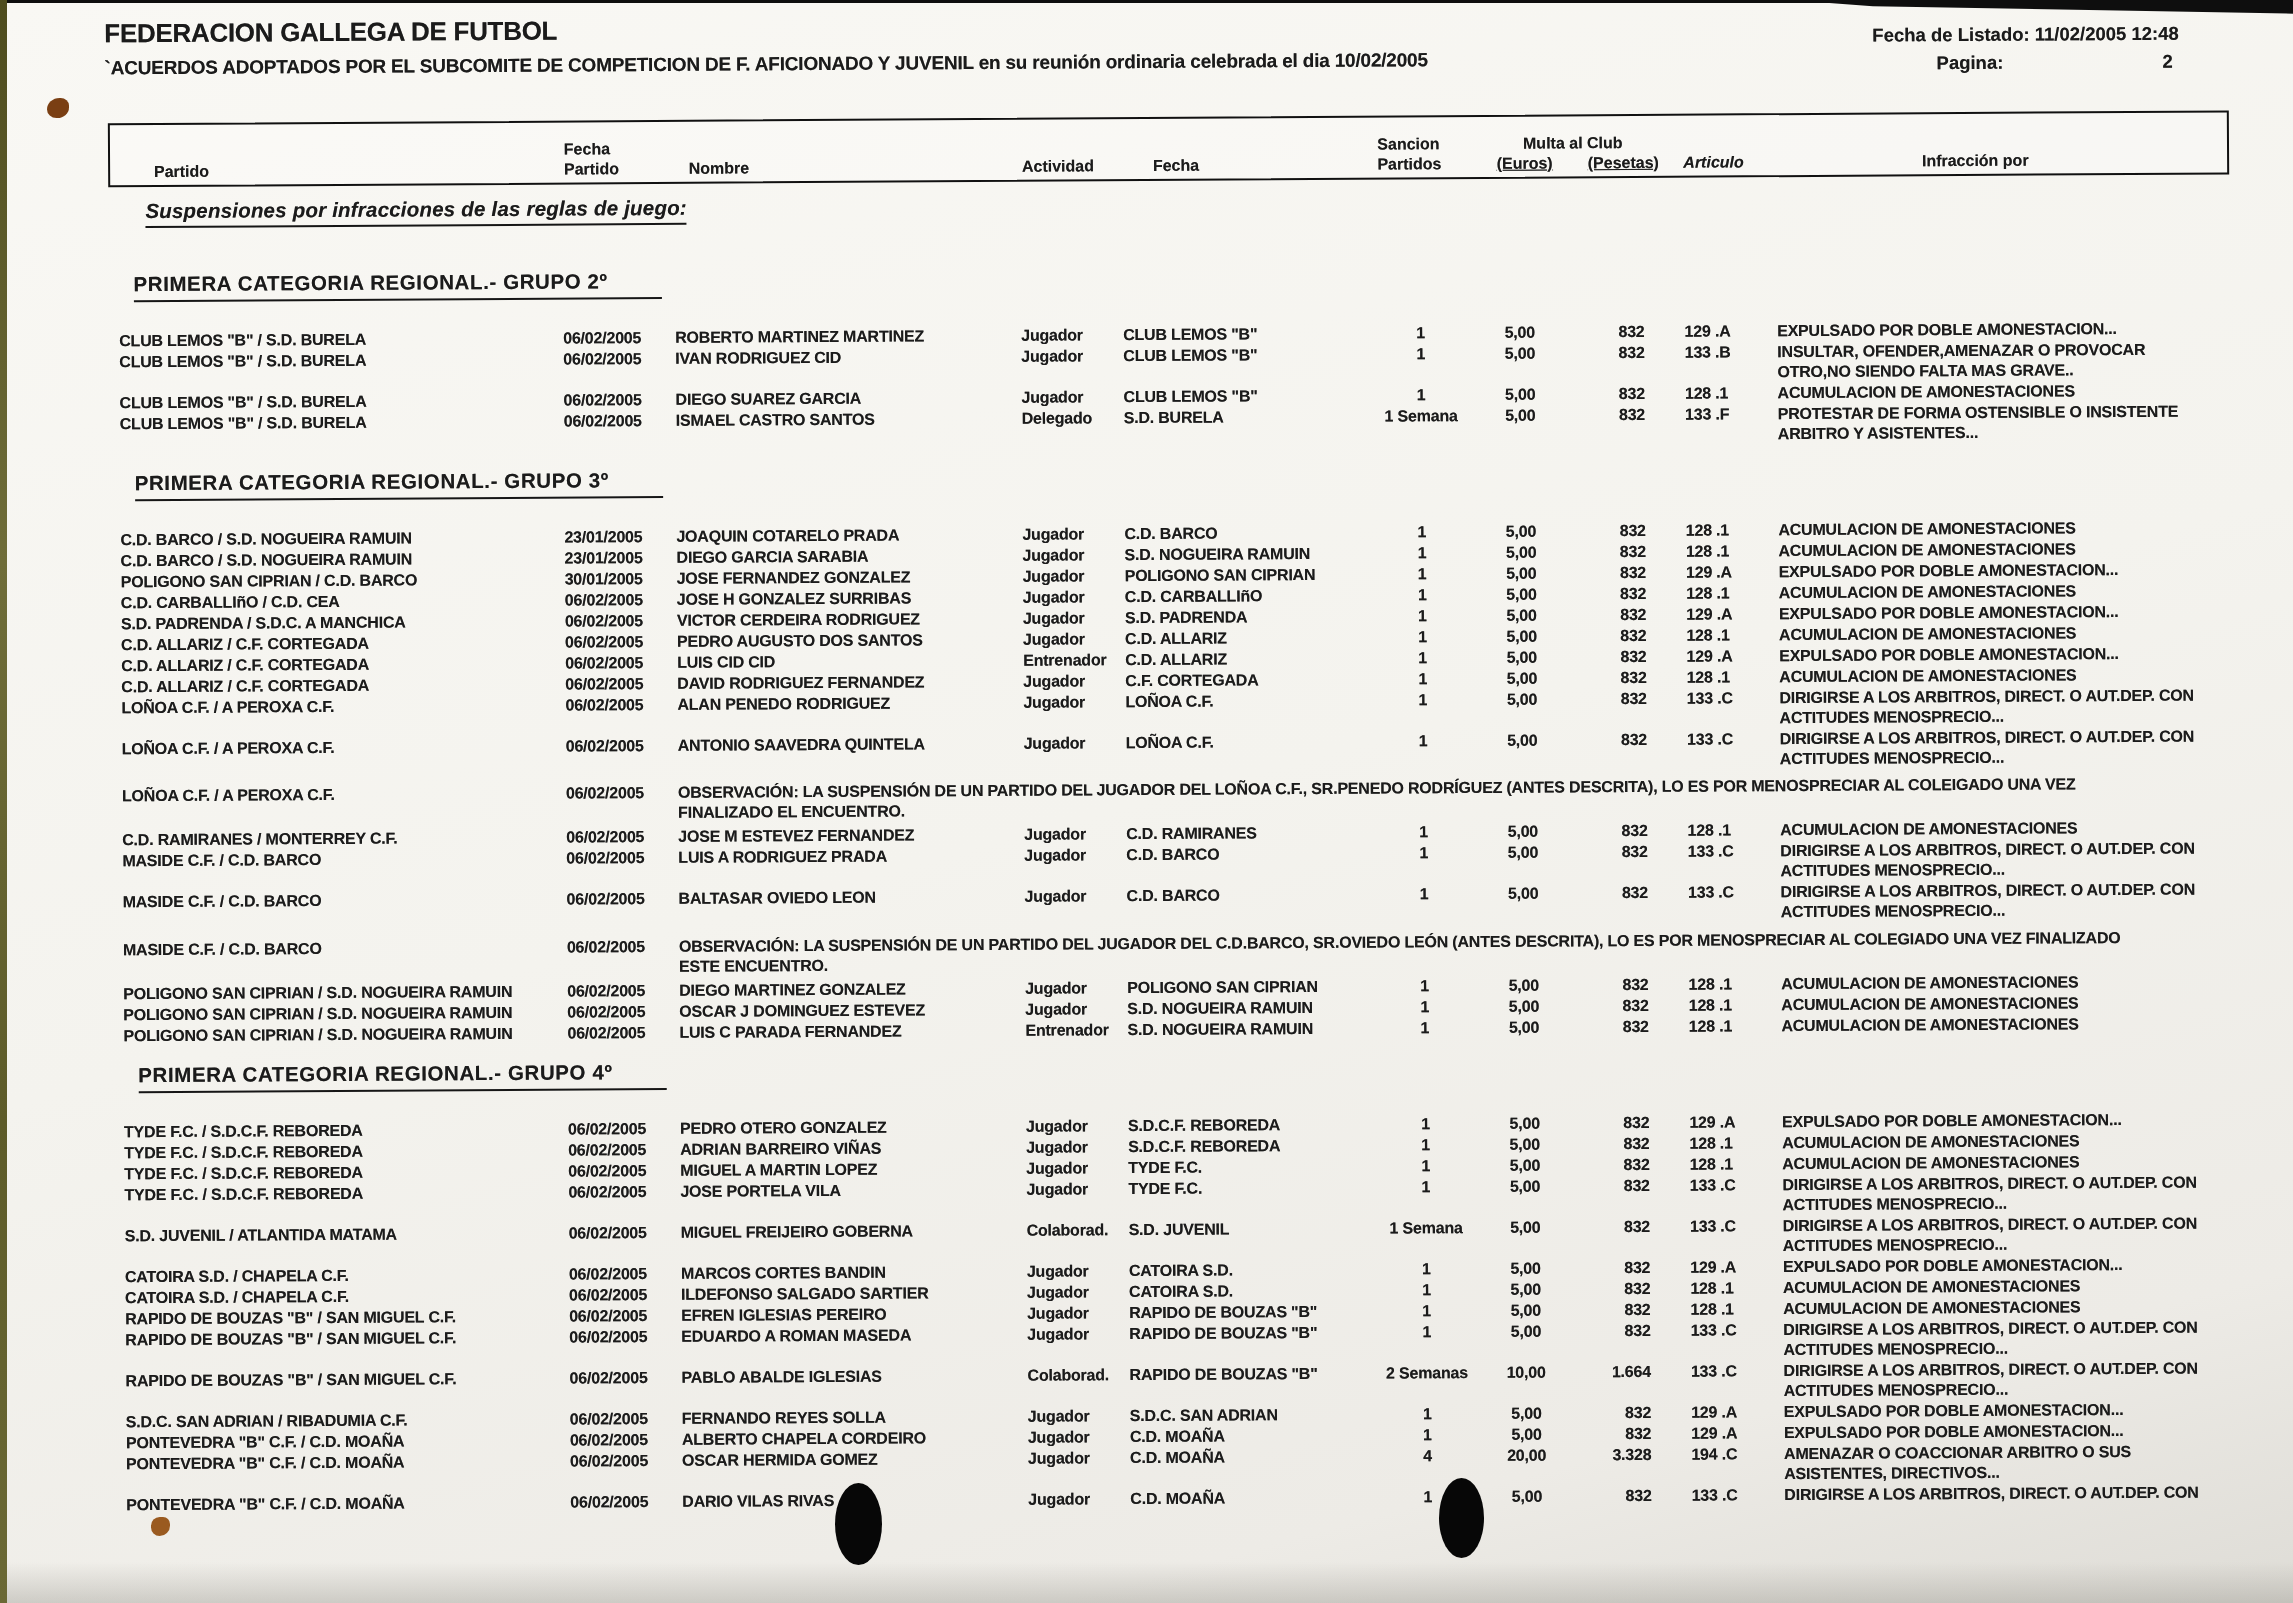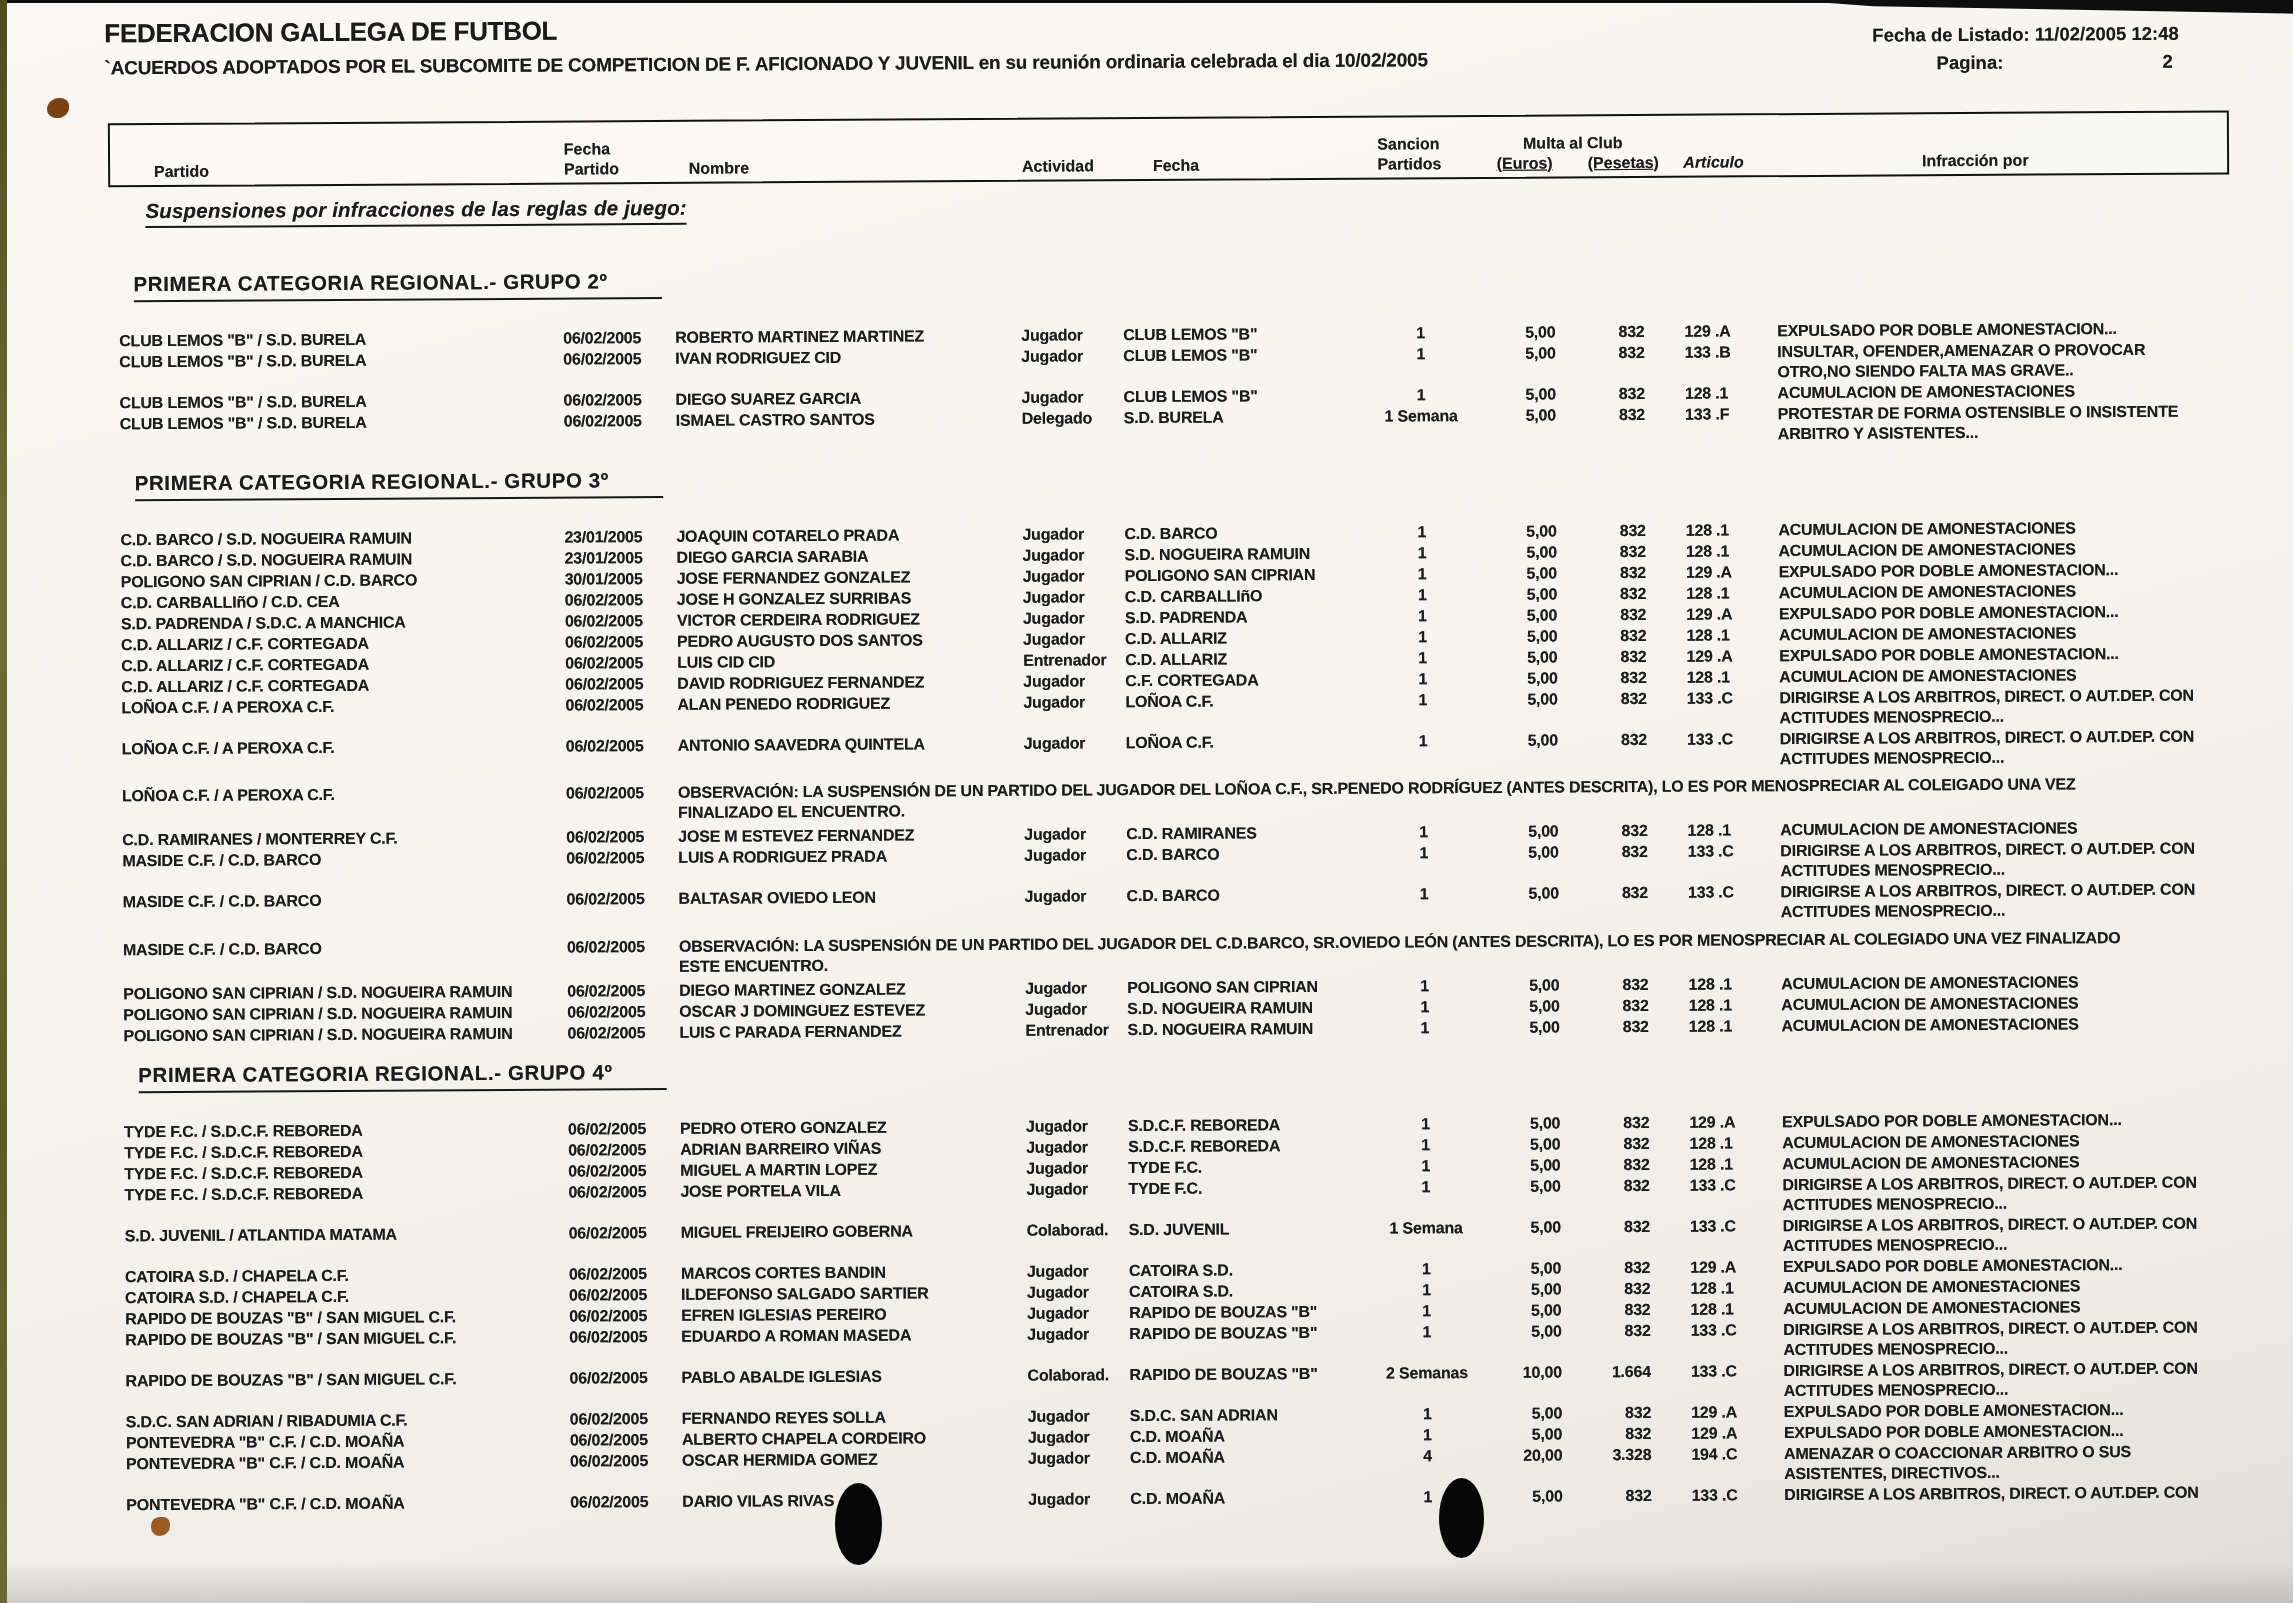--- a/index.html
+++ b/index.html
@@ -53,21 +53,21 @@
   
   .content{position:absolute;left:122px;top:185px;width:2111px;}
   .section-title{display:inline-block;font-size:20.5px;font-weight:700;font-style:italic;
     border-bottom:2.4px solid #161616;padding-bottom:2.9px;margin:7.8px 0 29px 27px;letter-spacing:0.2px;}
   .group-title{display:inline-block;font-size:20.5px;font-weight:700;letter-spacing:0.6px;
     border-bottom:2.9px solid #161616;padding:0 54px 3.9px 0;margin:15.6px 0 29px 14.6px;}
   .trow{display:grid;grid-template-columns:444px 112px 346px 102px 234px 127px 83px 93px 117px 1fr;
     font-size:16px;font-weight:700;line-height:20px;letter-spacing:-0.2px;margin-bottom:1px;}
   .obs-row{grid-template-columns:444px 112px 1fr;margin:7.8px 0 3.9px 0;}
   .c-sancion{text-align:center;}
-  .c-euros{text-align:right;padding-right:11.7px;}
+  .c-euros{text-align:center;padding-right:11.7px;}
   .c-pesetas{text-align:right;padding-right:15.6px;}
   .c-articulo{padding-left:24.4px;}
   .pre{white-space:pre-line;}
 </style>
 </head>
 <body>
 
 <div class="top-band"></div>
 <div class="top-band-right"></div>
 <div class="left-strip"></div>

